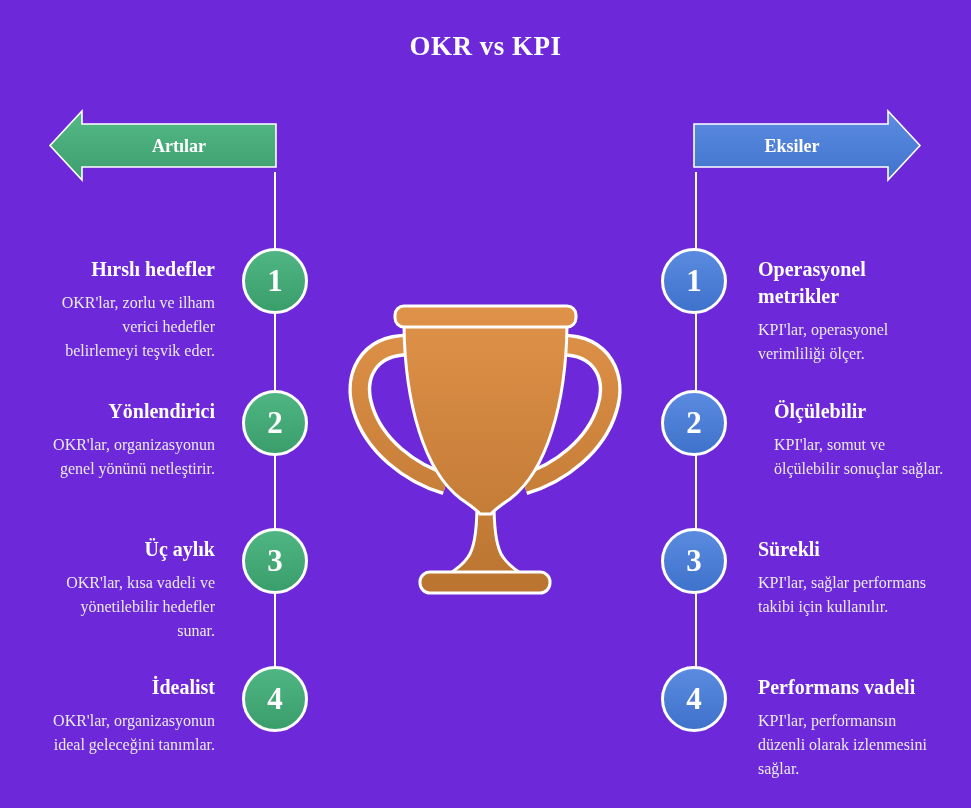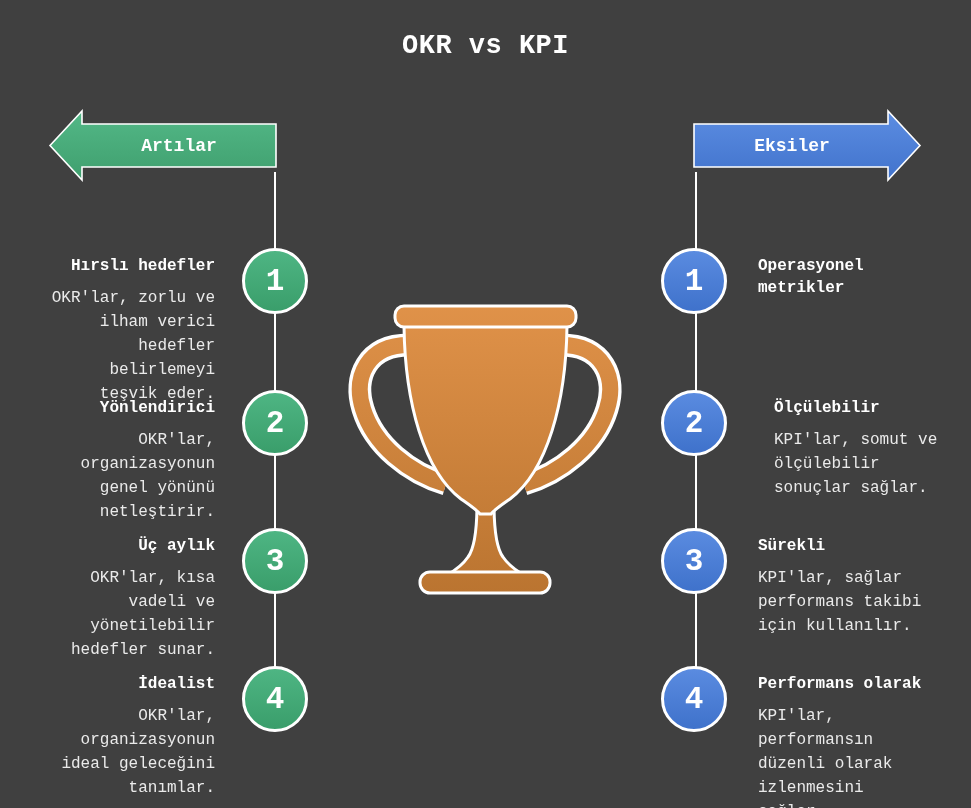--- a/index.html
+++ b/index.html
@@ -1,18 +1,18 @@
 <!DOCTYPE html>
 <html><head>
 <meta charset="utf-8">
 <style>
   html,body{margin:0;padding:0;background:#000;}
   .stage{
-    position:relative;width:971px;height:808px;overflow:hidden;background:#404040;
-    font-family:Liberation Mono, monospace;
+    position:relative;width:971px;height:808px;overflow:hidden;background:#6d28d9;
+    font-family:Liberation Serif, serif;
   }
   .title{
     position:absolute;top:31px;left:0;width:100%;text-align:center;
     color:#fff;font-size:27px;font-weight:bold;letter-spacing:.5px;margin:0;
   }
   .rail{position:absolute;top:172px;height:528px;width:2px;background:#fff;}
   .rail.left{left:274px;}
   .rail.right{left:695px;}
   .banner{position:absolute;top:109px;width:230px;height:73px;}
   .banner.left{left:48px;}
@@ -28,21 +28,21 @@
     position:absolute;width:66px;height:66px;border-radius:50%;
     border:3px solid #fff;box-sizing:border-box;
     display:flex;align-items:center;justify-content:center;
     color:#fff;font-size:31px;font-weight:bold;
   }
   .node.green{background:linear-gradient(180deg,#4eb583 0%,#3a9e6b 100%);}
   .node.blue{background:linear-gradient(180deg,#5a8be0 0%,#3f72cb 100%);}
   .txt{position:absolute;}
   .txt.tleft{width:165px;text-align:right;}
   .txt.tright{width:172px;text-align:left;}
-  .txt h3{margin:0;color:#fff;font-size:16px;font-weight:bold;line-height:1.35;}
+  .txt h3{margin:0;color:#fff;font-size:20px;font-weight:bold;line-height:1.35;}
   .txt p{margin:8px 0 0;color:#eaeaea;font-size:16px;line-height:1.5;font-weight:400;}
   .trophy{position:absolute;left:347px;top:303px;}
 </style>
 </head>
 <body>
 
 <div class="stage">
 
   <h1 class="title">OKR vs KPI</h1>
 
@@ -119,36 +119,37 @@
   </div>
       <div class="txt tleft" style="left: 50px; top: 674px;">
     <h3>İdealist</h3>
     <p>OKR'lar, organizasyonun ideal geleceğini tanımlar.</p>
   </div>
       <div class="node blue" style="left: 661px; top: 248px;">
     <span>1</span>
   </div>
       <div class="txt tright" style="left: 758px; top: 256px;">
     <h3>Operasyonel metrikler</h3>
+    <p>KPI'lar, operasyonel verimliliği ölçer.</p>
   </div>
       <div class="node blue" style="left: 661px; top: 390px;">
     <span>2</span>
   </div>
       <div class="txt tright" style="left: 774px; top: 398px;">
     <h3>Ölçülebilir</h3>
     <p>KPI'lar, somut ve ölçülebilir sonuçlar sağlar.</p>
   </div>
       <div class="node blue" style="left: 661px; top: 528px;">
     <span>3</span>
   </div>
       <div class="txt tright" style="left: 758px; top: 536px;">
     <h3>Sürekli</h3>
     <p>KPI'lar, sağlar performans takibi için kullanılır.</p>
   </div>
       <div class="node blue" style="left: 661px; top: 666px;">
     <span>4</span>
   </div>
       <div class="txt tright" style="left: 758px; top: 674px;">
-    <h3>Performans olarak</h3>
+    <h3>Performans vadeli</h3>
     <p>KPI'lar, performansın düzenli olarak izlenmesini sağlar.</p>
   </div>
     </div>
 </div>
 
 </body></html>

